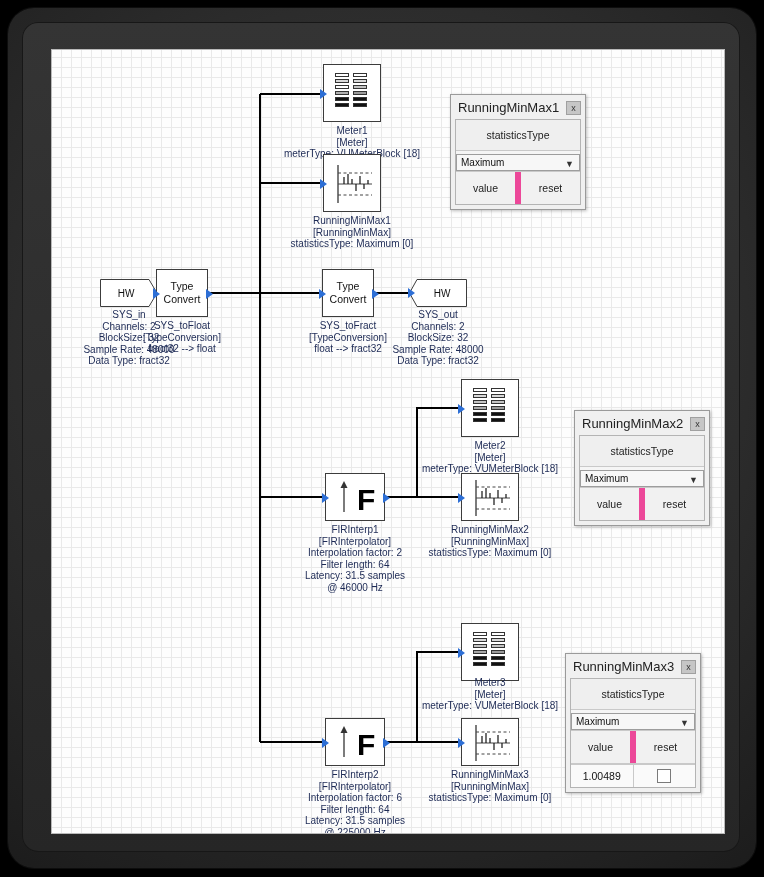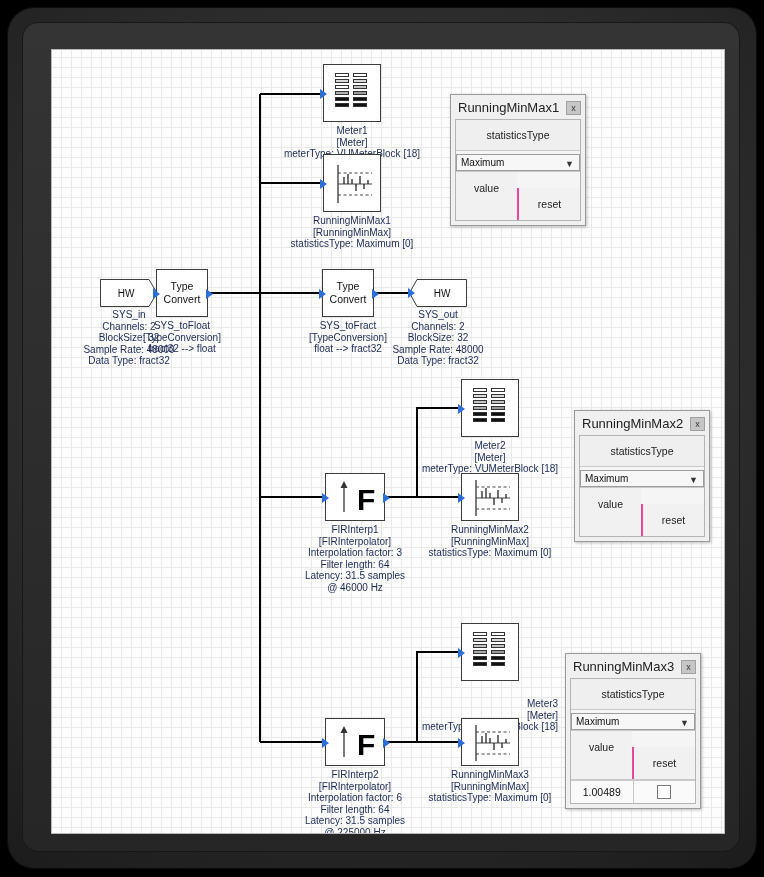--- a/index.html
+++ b/index.html
@@ -104,21 +104,21 @@
     position:relative;background:#f7f7f7;border:1px solid #9d9d9d;
     margin:3px 0 0 0; height:17px; font-size:10px;color:#111;
     display:flex;align-items:center;padding-left:4px;box-sizing:border-box;
   }
   .combo .arrow{position:absolute;right:5px;top:4px;font-size:9px;color:#333;}
   .grid2{display:flex;border-top:1px solid #c9c9c9;}
   .cellhead{
     flex:1;text-align:center;font-size:10.5px;color:#222;padding:10px 0;
     background:#f1f1f1;box-sizing:border-box;
   }
-  .cellhead+.cellhead{border-left:2px solid #ec4899;margin-top:16px;}
+  .cellhead+.cellhead{border-left:6px solid #ec4899;}
   .cellval{
     flex:1;text-align:center;font-size:10.5px;color:#111;padding:4px 0;
     background:#fafafa;box-sizing:border-box;border-top:1px solid #c9c9c9;
     display:flex;align-items:center;justify-content:center;min-height:18px;
   }
   .cellval+.cellval{border-left:1px solid #c9c9c9;}
   .chk{width:12px;height:12px;border:1px solid #7a7a7a;background:#fff;}
 </style>
 </head>
 <body>
@@ -273,21 +273,21 @@
         <svg width="60" height="48" style="position:absolute;left:0;top:0;">
           <line x1="18" y1="38" x2="18" y2="12" stroke="#444" stroke-width="1.4"></line>
           <polygon points="18,7 14.5,14 21.5,14" fill="#333"></polygon>
         </svg>
         <span class="fir-f" style="left:31px;top:11px;">F</span>
         <div class="port in" style="left:-4px;top:19px;"></div>
         <div class="port out" style="left:57px;top:19px;"></div>
         <div class="caption" style="top:50px;">
           <span class="ln">FIRInterp1</span>
           <span class="ln">[FIRInterpolator]</span>
-          <span class="ln">Interpolation factor: 3</span>
+          <span class="ln">Interpolation factor: 2</span>
           <span class="ln">Filter length: 64</span>
           <span class="ln">Latency: 31.5 samples</span>
           <span class="ln">@ 46000 Hz</span>
         </div>
       </div>
 
       <div class="blk boxblk" style="left:409px;top:329px;width:58px;height:58px;">
         <div class="meter-icon" style="left:11px;top:8px;">
           <div class="meter-col">
             <div class="meter-bar" style="background:#fff"></div>
@@ -369,21 +369,21 @@
           <div class="meter-col">
             <div class="meter-bar" style="background:#fff"></div>
             <div class="meter-bar" style="background:#d9d9d9"></div>
             <div class="meter-bar" style="background:#c4c4c4"></div>
             <div class="meter-bar" style="background:#9a9a9a"></div>
             <div class="meter-bar" style="background:#111"></div>
             <div class="meter-bar" style="background:#111"></div>
           </div>
         </div>
         <div class="port in" style="left:-4px;top:24px;"></div>
-        <div class="caption" style="top:74px;text-align:right;">
+        <div class="caption" style="top:53px;">
           <span class="ln">Meter3</span>
           <span class="ln">[Meter]</span>
           <span class="ln">meterType: VUMeterBlock [18]</span>
         </div>
       </div>
 
       <div class="blk boxblk" style="left:409px;top:668px;width:58px;height:48px;">
         <svg width="58" height="48" style="position:absolute;left:0;top:0;">
           <line x1="14" y1="6" x2="14" y2="42" stroke="#444" stroke-width="1.4"></line>
           <line x1="14" y1="13" x2="48" y2="13" stroke="#444" stroke-width="1" stroke-dasharray="3,2.5"></line>

